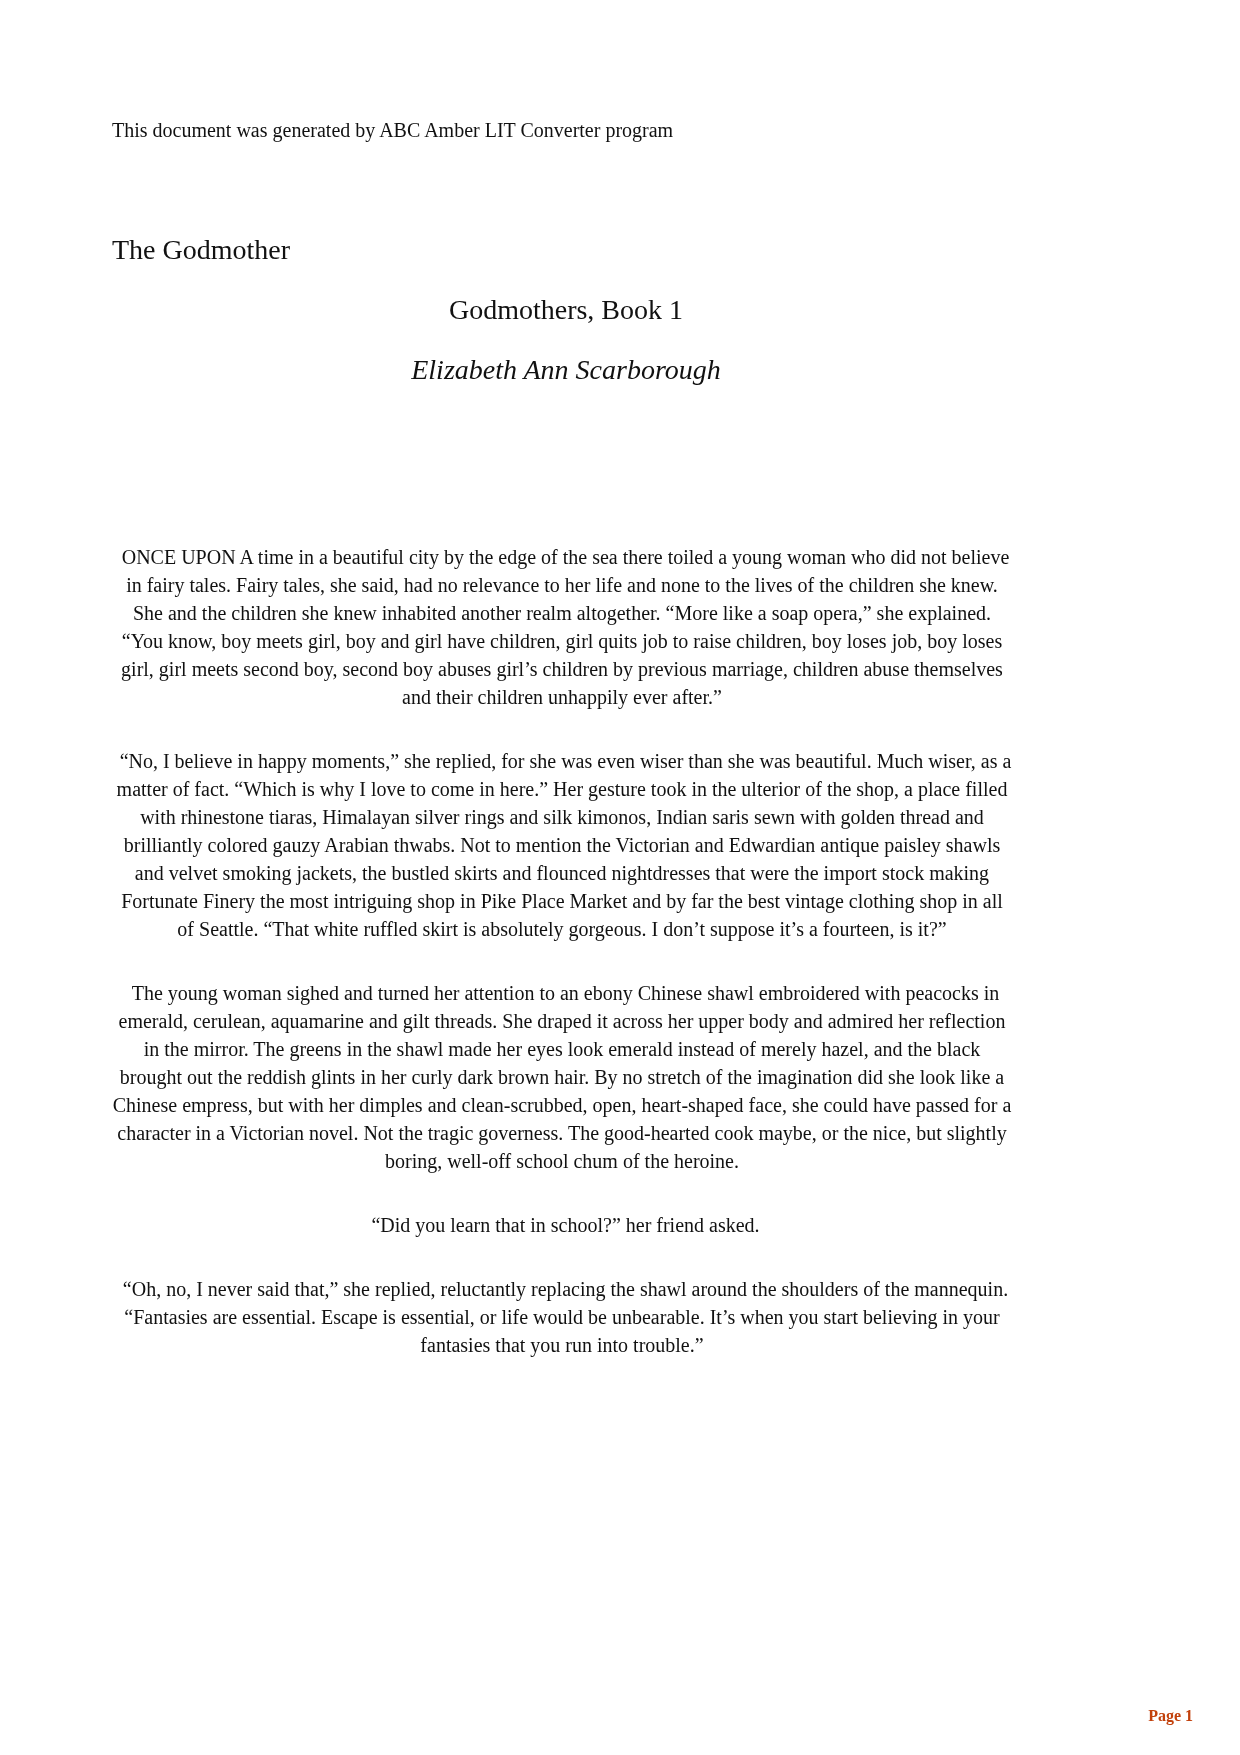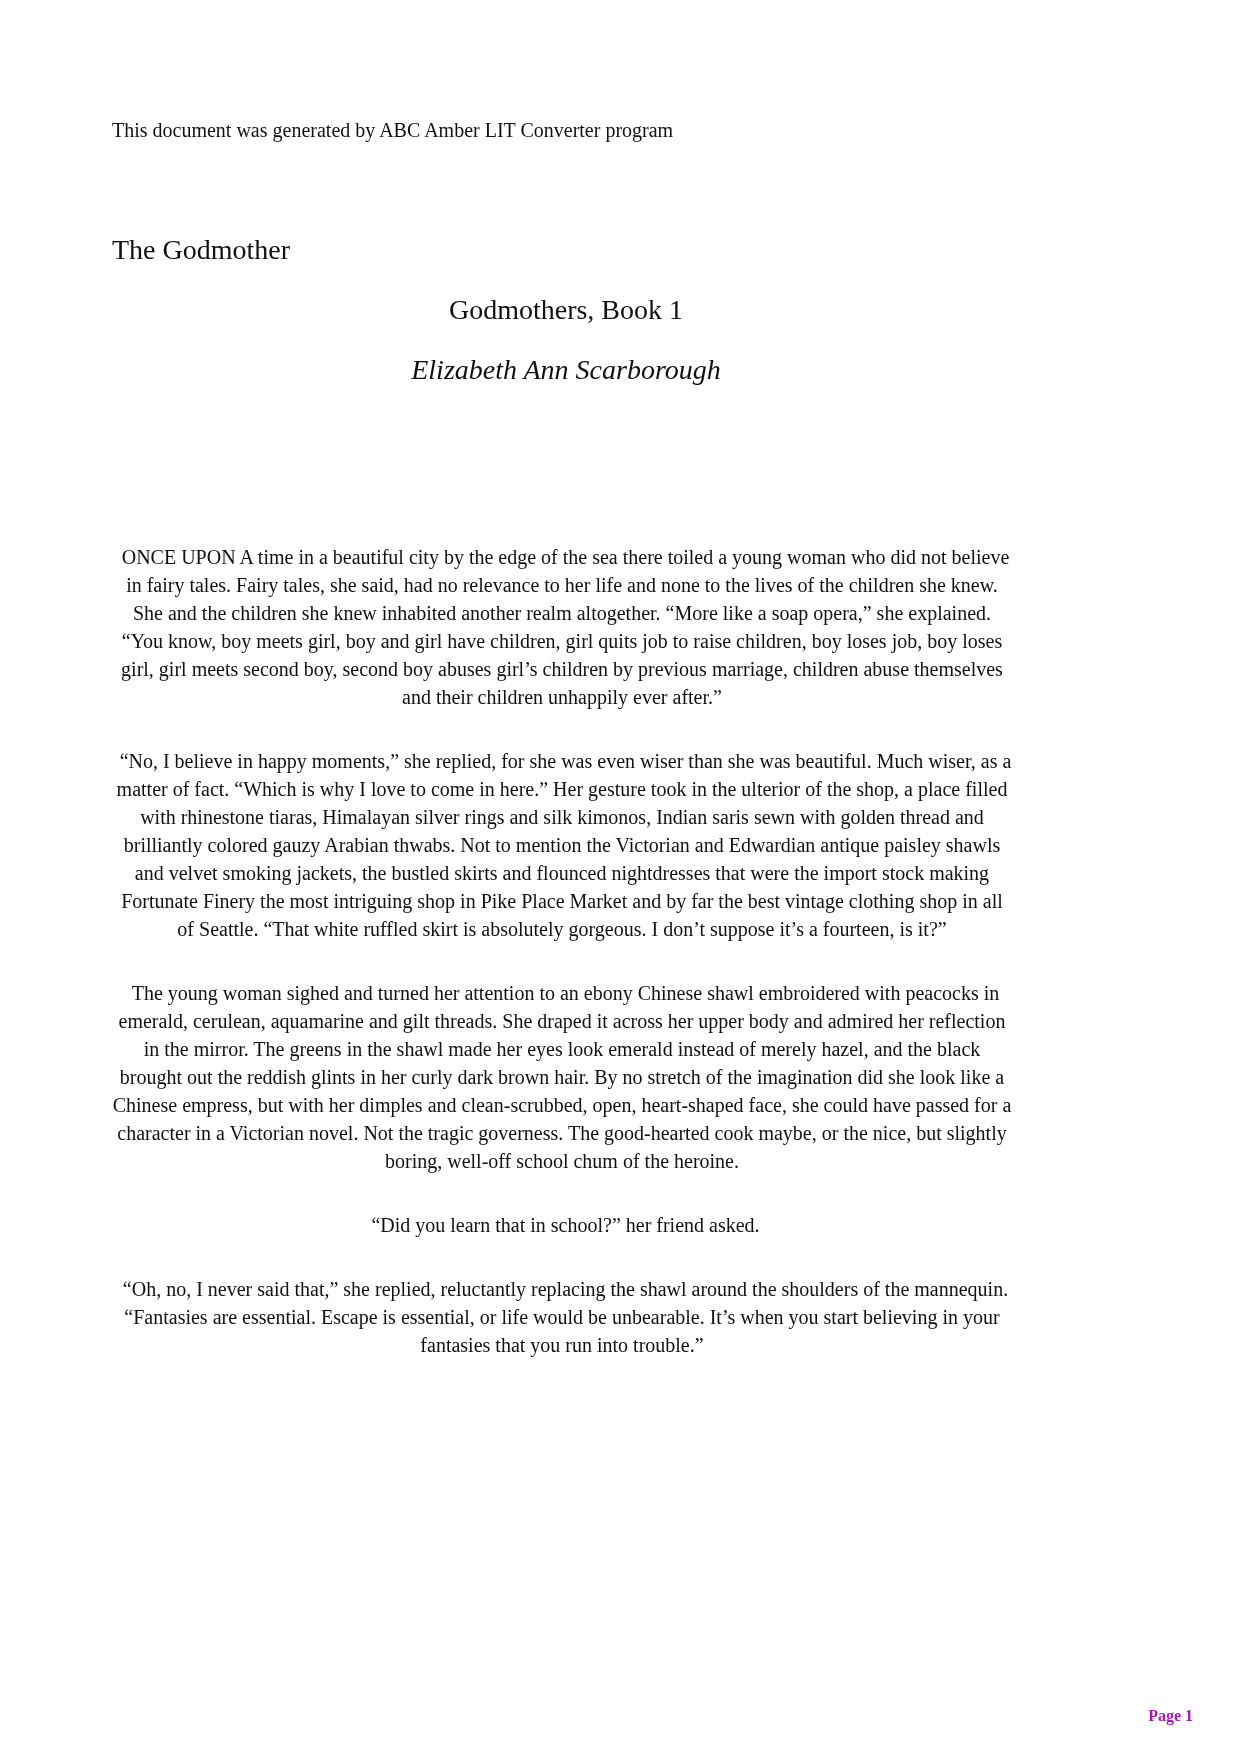--- a/index.html
+++ b/index.html
@@ -49,21 +49,21 @@
     text-indent: 7px;
     text-align: center;
   }
   .page-number {
     position: absolute;
     top: 1706px;
     right: 47px;
     font-size: 16px;
     line-height: 20px;
     font-weight: bold;
-    color: #a21caf;
+    color: #c2410c;
   }
 </style>
 </head>
 <body>
 
 <div class="page">
   <div class="content">
     <div class="converter-notice">This document was generated by ABC Amber LIT Converter program</div>
 
     <div class="title-line">The Godmother</div>

